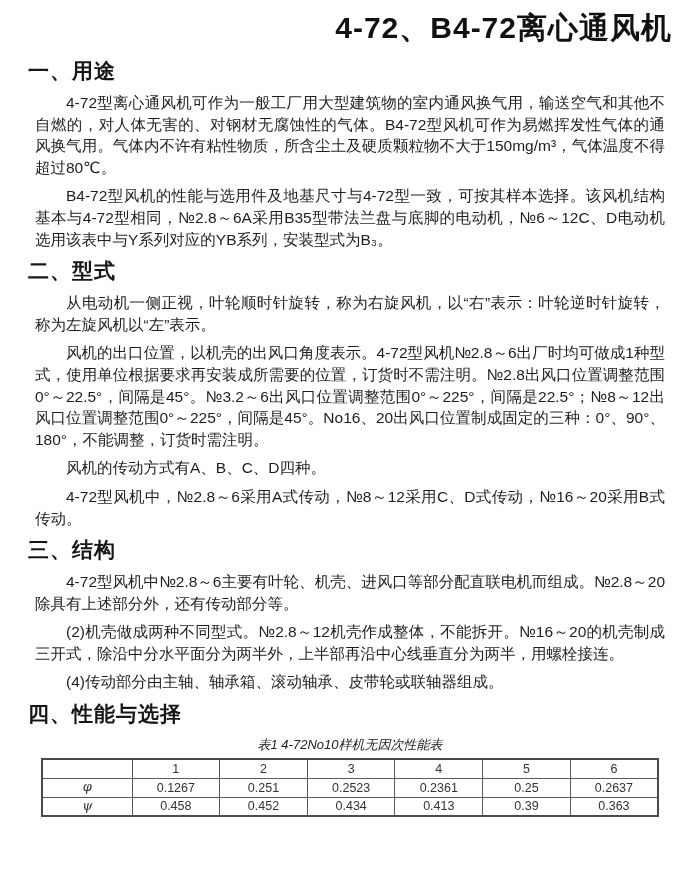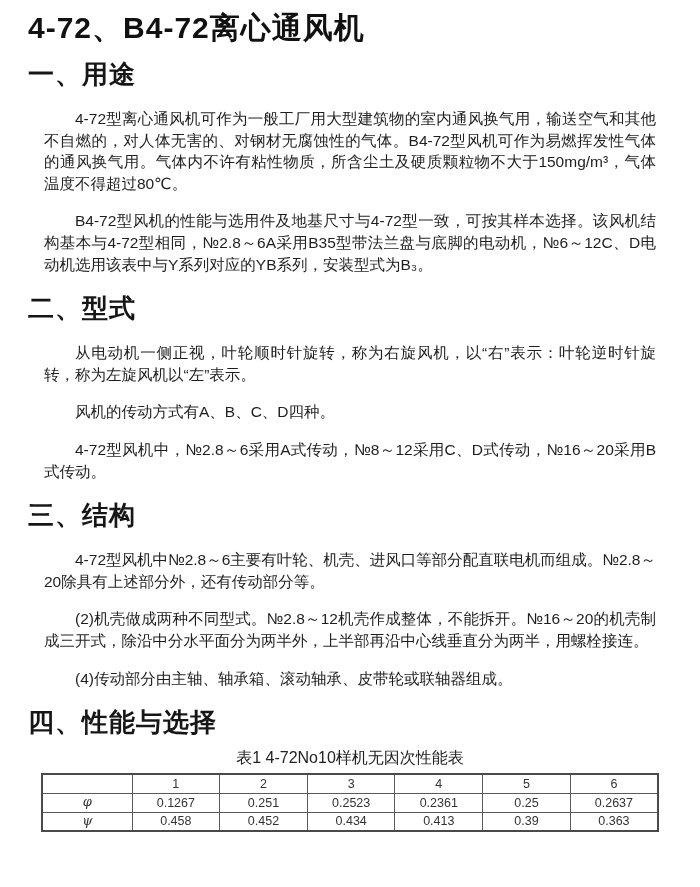--- a/index.html
+++ b/index.html
@@ -6,47 +6,48 @@
   html, body { background: #ffffff; }
   body {
     width: 700px;
     height: 887px;
     font-family: "Liberation Sans", "DejaVu Sans", sans-serif;
     color: #1c1c1c;
     padding: 6px 28px 0 28px;
     overflow: hidden;
   }
   .page-title {
-    text-align: left;
+    text-align: right;
     font-size: 30px;
     font-weight: bold;
     letter-spacing: 1px;
     margin: 2px 0 8px 0;
     color: #111;
   }
   h2.sec-heading {
-    font-size: 26px;
+    font-size: 21px;
     font-weight: bold;
     color: #161616;
     margin: 7px 0 5px 0;
     letter-spacing: 1px;
   }
   p.body-text {
     font-size: 15.5px;
     line-height: 21.6px;
     text-indent: 2em;
     text-align: justify;
     color: #1e1e1e;
-    margin: 16px;
+    margin: 7px;
   }
   .table-caption {
     text-align: center;
-    font-size: 16px;
+    font-size: 13px;
     color: #222;
     margin: 8px 0 4px 0;
+    font-style: italic;
   }
   table.perf-table {
     width: 618px;
     margin: 0 auto;
     border-collapse: collapse;
     border: 2px solid #4a4a4a;
     table-layout: fixed;
   }
   table.perf-table th,
   table.perf-table td {
@@ -81,20 +82,21 @@
 
   <section>
     <h2 class="sec-heading">一、用途</h2>
     <p class="body-text">4-72型离心通风机可作为一般工厂用大型建筑物的室内通风换气用，输送空气和其他不自燃的，对人体无害的、对钢材无腐蚀性的气体。B4-72型风机可作为易燃挥发性气体的通风换气用。气体内不许有粘性物质，所含尘土及硬质颗粒物不大于150mg/m³，气体温度不得超过80℃。</p>
     <p class="body-text">B4-72型风机的性能与选用件及地基尺寸与4-72型一致，可按其样本选择。该风机结构基本与4-72型相同，№2.8～6A采用B35型带法兰盘与底脚的电动机，№6～12C、D电动机选用该表中与Y系列对应的YB系列，安装型式为B₃。</p>
   </section>
 
   <section>
     <h2 class="sec-heading">二、型式</h2>
     <p class="body-text">从电动机一侧正视，叶轮顺时针旋转，称为右旋风机，以“右”表示：叶轮逆时针旋转，称为左旋风机以“左”表示。</p>
+    <p class="body-text">风机的出口位置，以机壳的出风口角度表示。4-72型风机№2.8～6出厂时均可做成1种型式，使用单位根据要求再安装成所需要的位置，订货时不需注明。№2.8出风口位置调整范围0°～22.5°，间隔是45°。№3.2～6出风口位置调整范围0°～225°，间隔是22.5°；№8～12出风口位置调整范围0°～225°，间隔是45°。No16、20出风口位置制成固定的三种：0°、90°、180°，不能调整，订货时需注明。</p>
     <p class="body-text">风机的传动方式有A、B、C、D四种。</p>
     <p class="body-text">4-72型风机中，№2.8～6采用A式传动，№8～12采用C、D式传动，№16～20采用B式传动。</p>
   </section>
 
   <section>
     <h2 class="sec-heading">三、结构</h2>
     <p class="body-text">4-72型风机中№2.8～6主要有叶轮、机壳、进风口等部分配直联电机而组成。№2.8～20除具有上述部分外，还有传动部分等。</p>
     <p class="body-text">(2)机壳做成两种不同型式。№2.8～12机壳作成整体，不能拆开。№16～20的机壳制成三开式，除沿中分水平面分为两半外，上半部再沿中心线垂直分为两半，用螺栓接连。</p>
     <p class="body-text">(4)传动部分由主轴、轴承箱、滚动轴承、皮带轮或联轴器组成。</p>
   </section>

